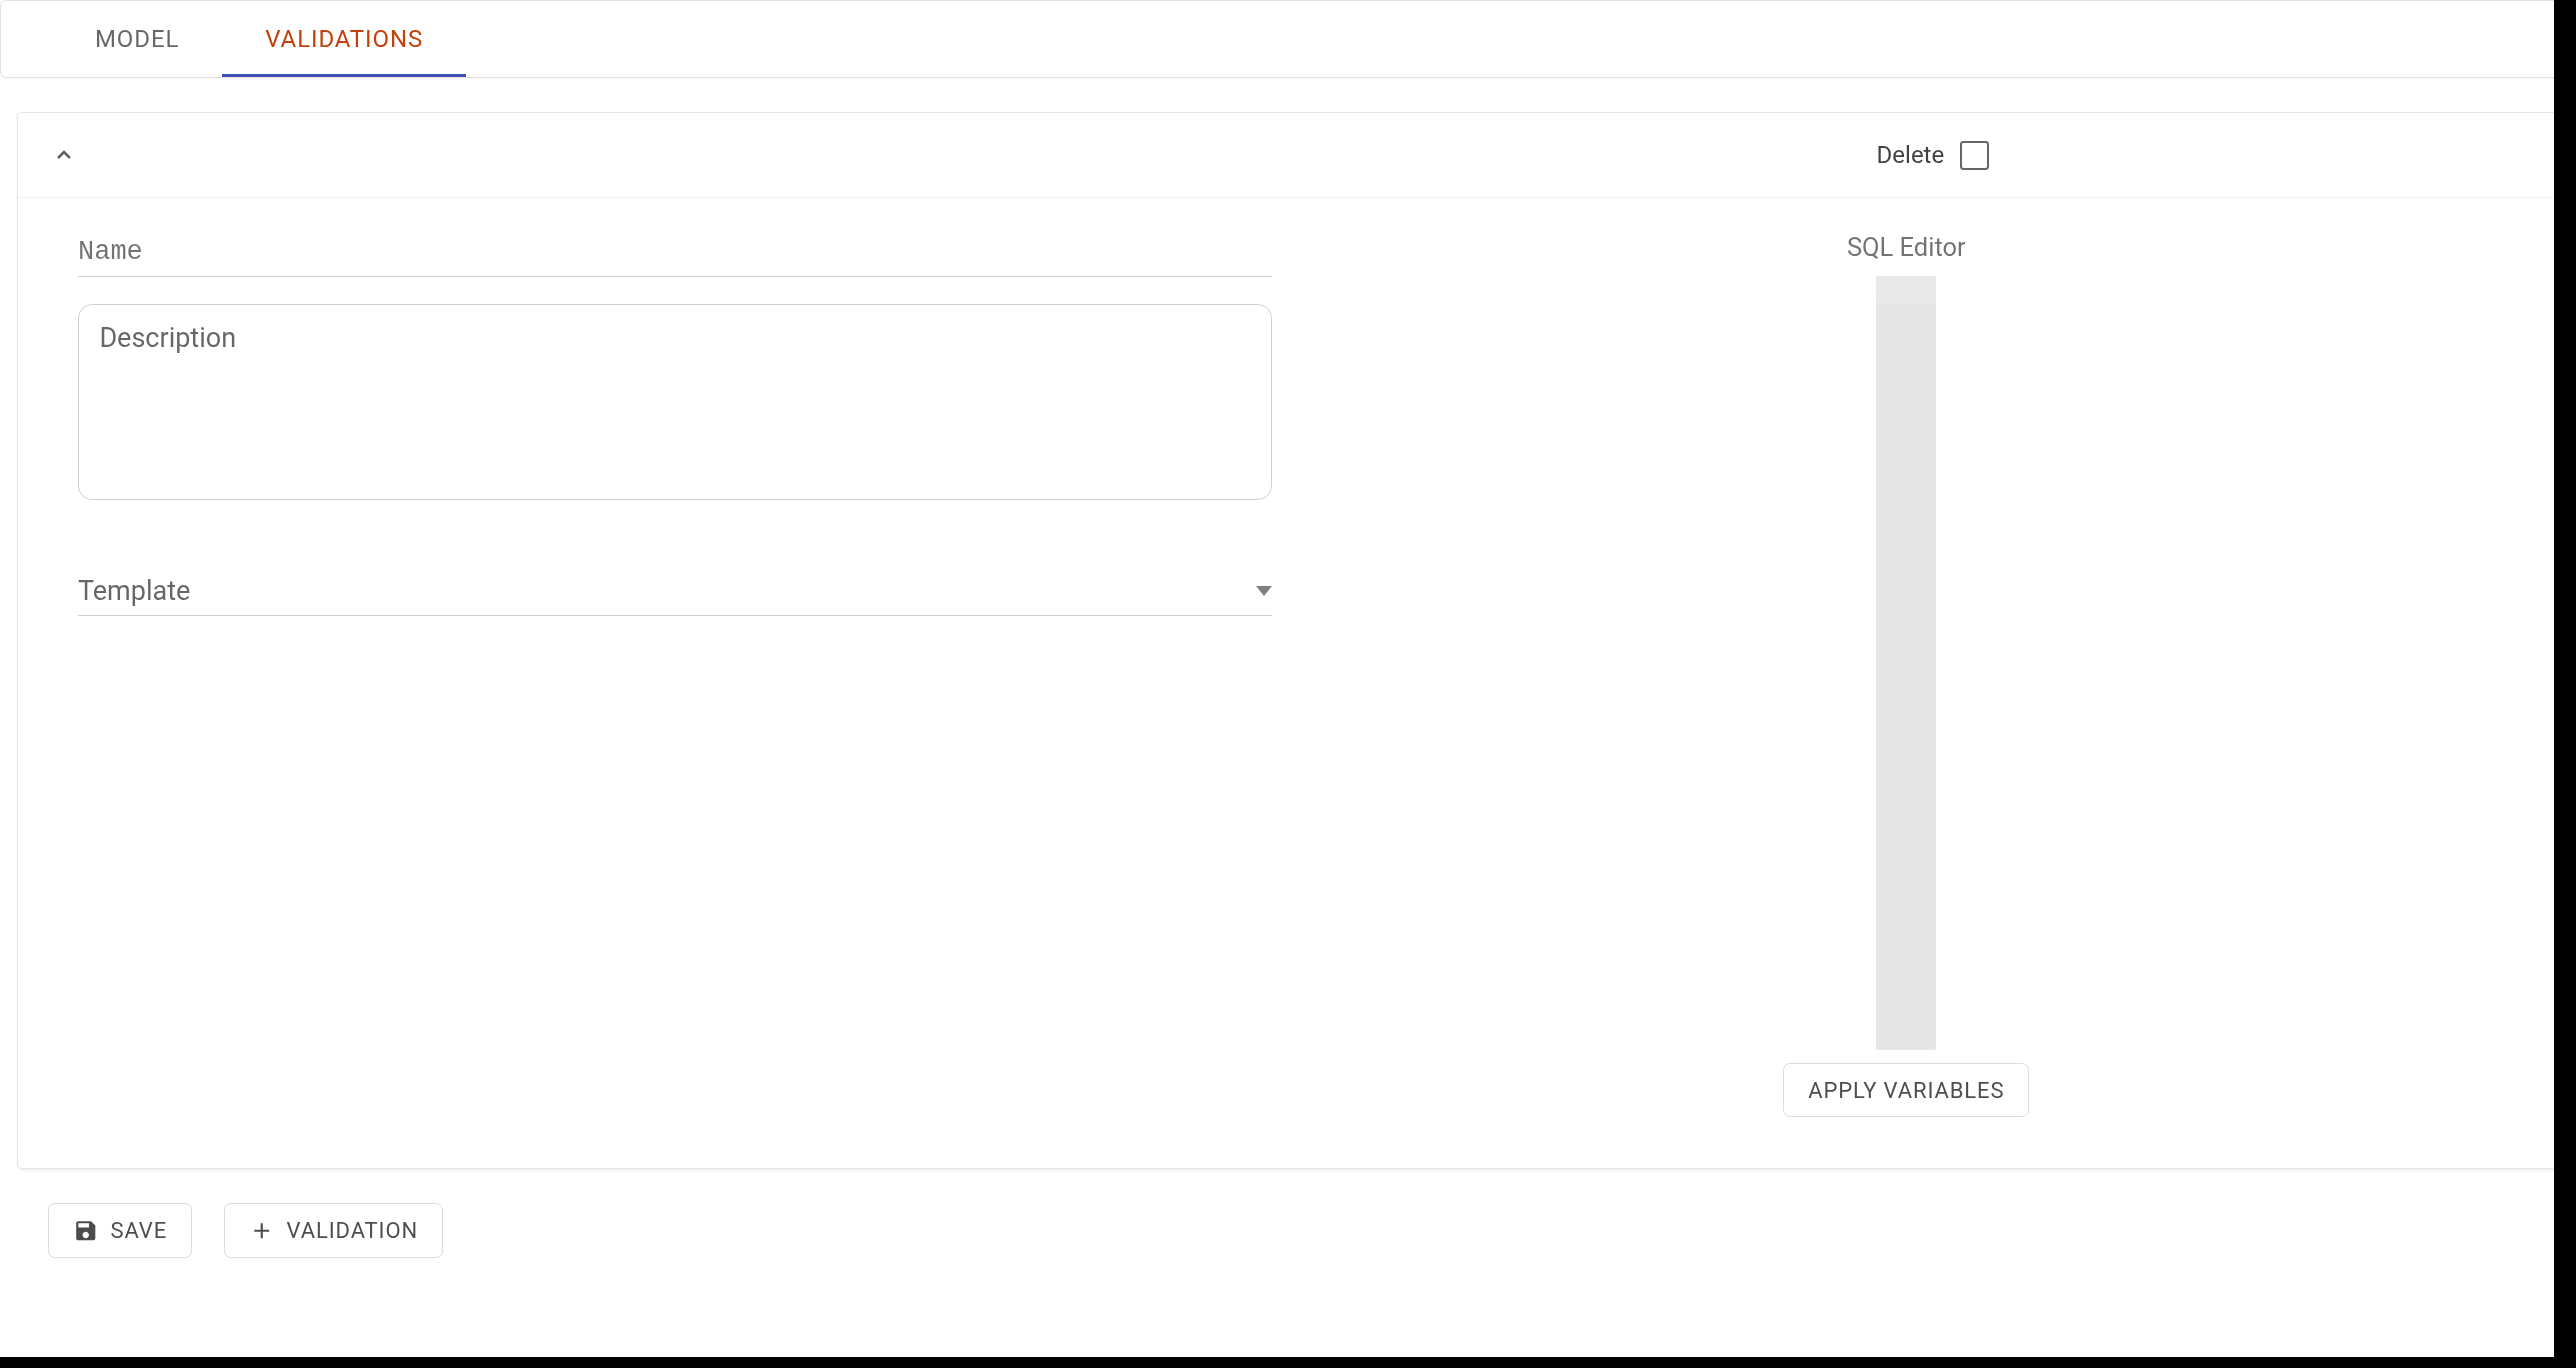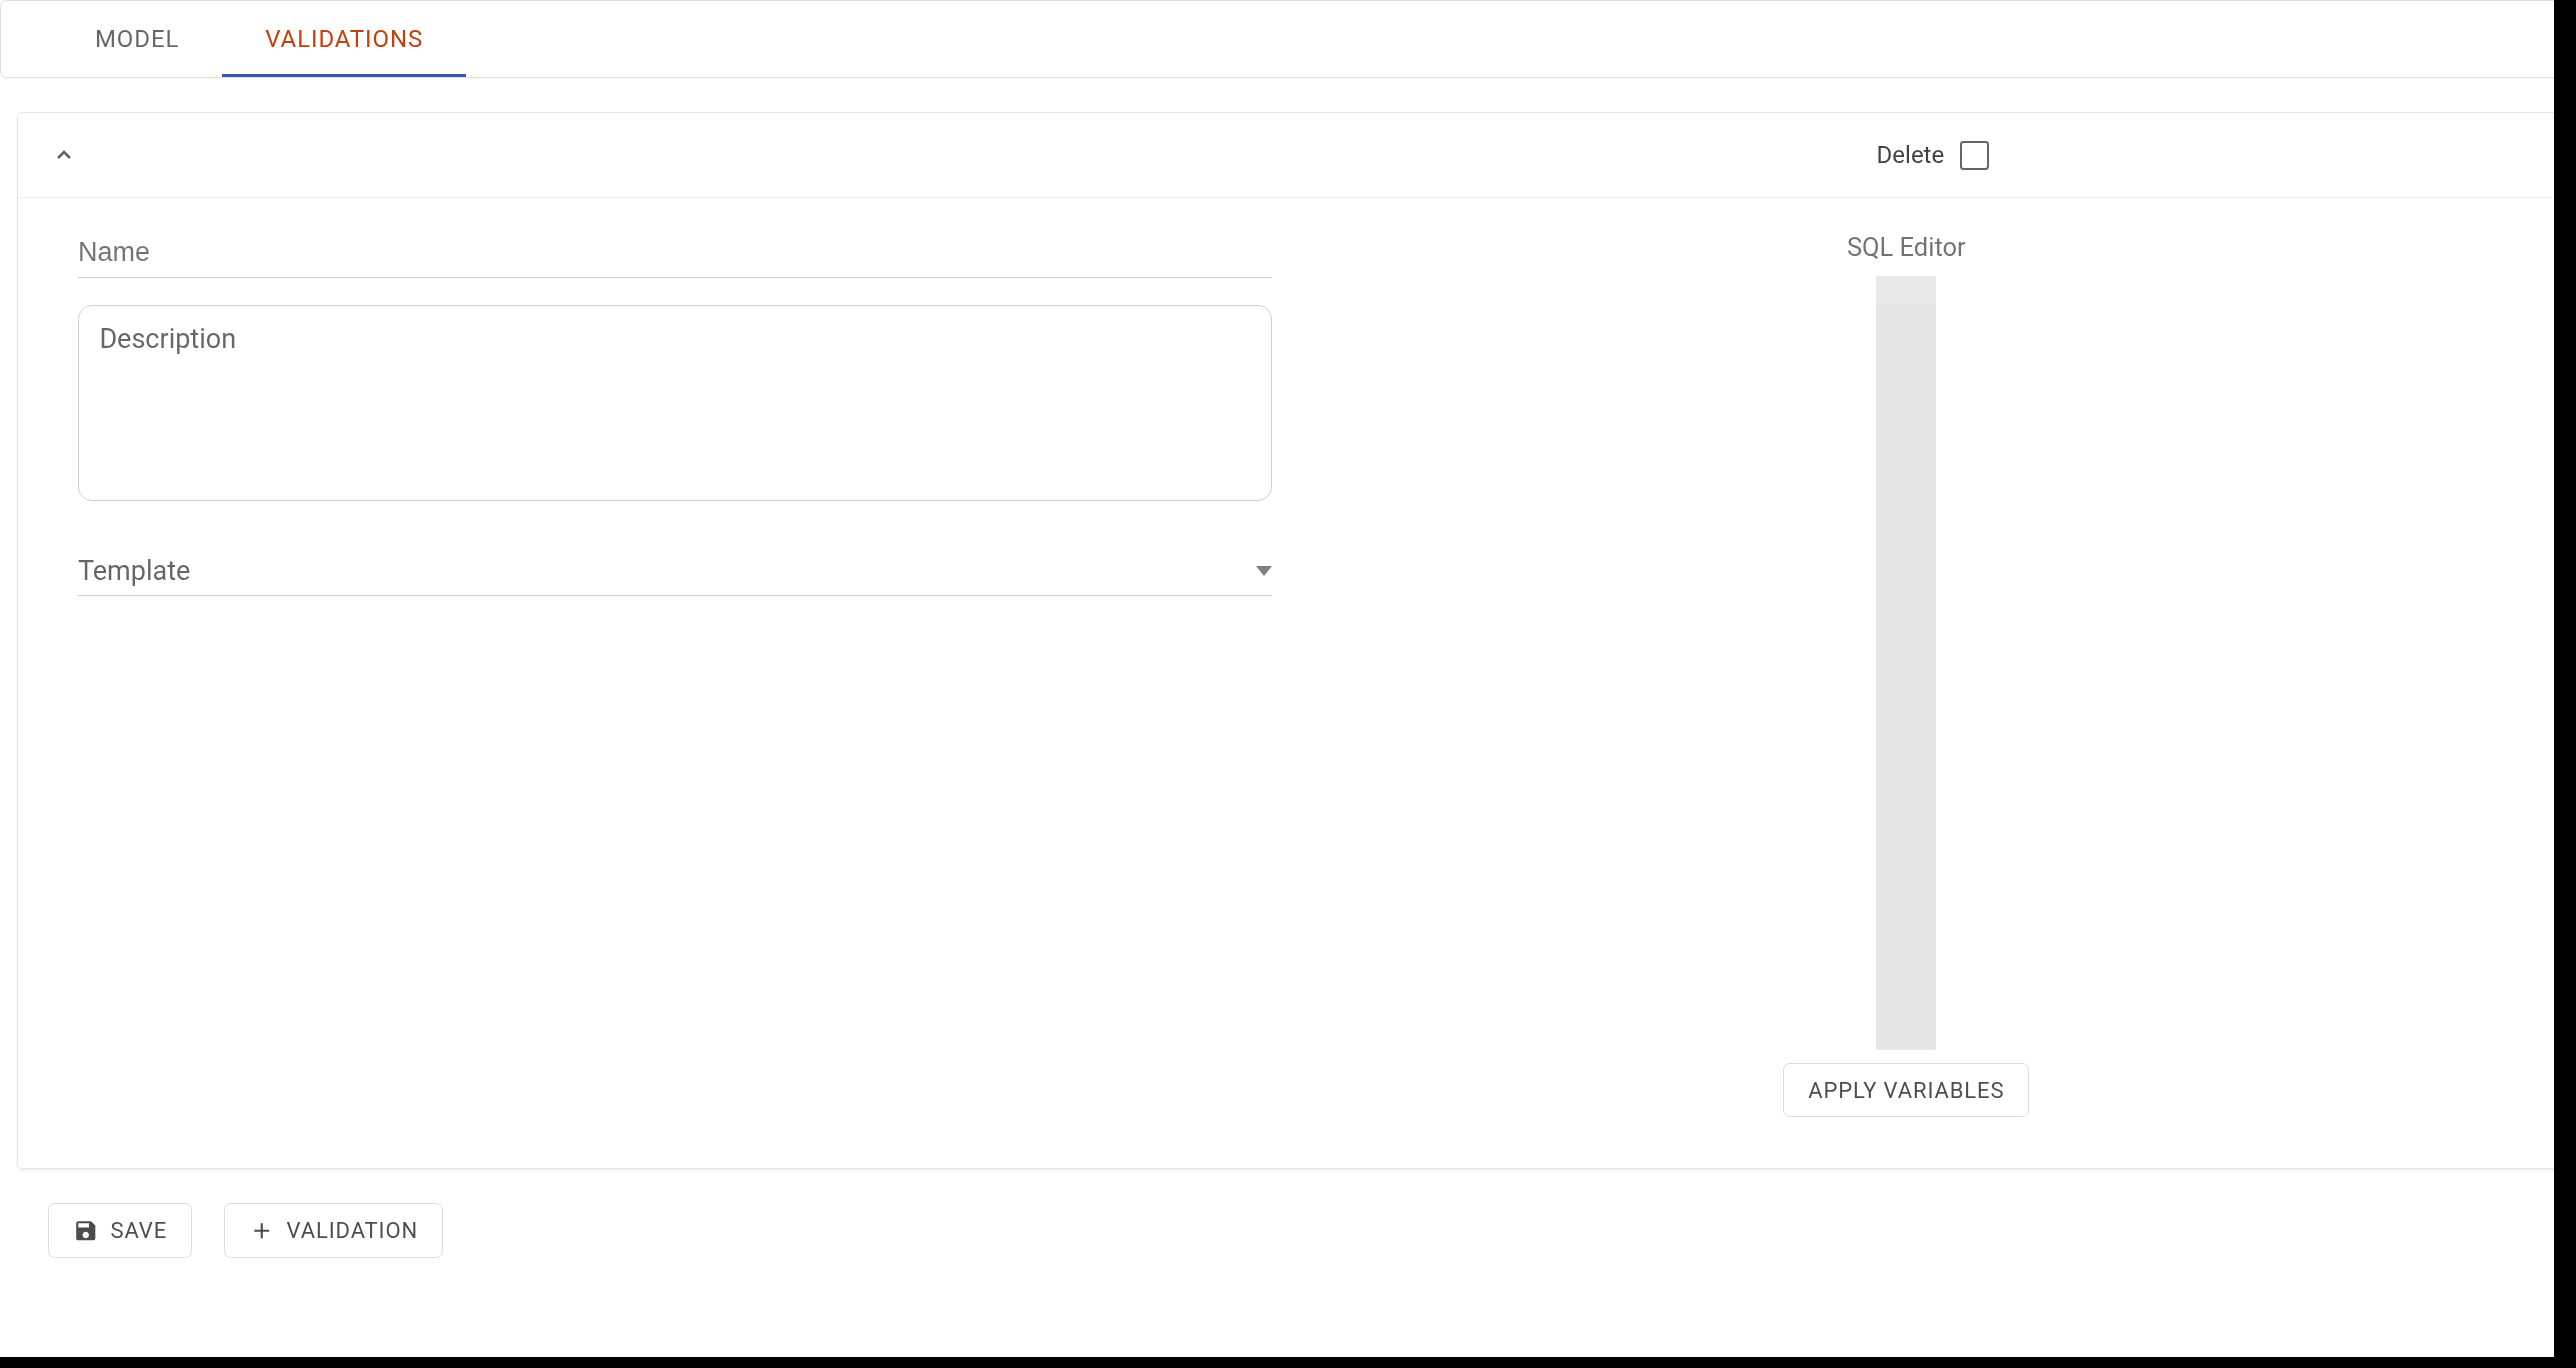--- a/index.html
+++ b/index.html
@@ -103,20 +103,21 @@
     
     .mat-input {
       width: 100%;
       border: none;
       border-bottom: 1.7px solid #d0d0d0;
       font-size: 27px;
       color: rgba(0,0,0,0.55);
       padding: 5.1px 0 8.5px 0;
       background: transparent;
       outline: none;
+      font-family: Liberation Mono, monospace;
     }
     .mat-input::placeholder { color: rgba(0,0,0,0.55); }
     .helper {
       font-size: 18.7px;
       color: rgba(0,0,0,0.55);
       margin-top: 6.8px;
     }
     .textarea-box {
       margin-top: 27px;
       border: 1.7px solid #d0d0d0;
@@ -126,21 +127,21 @@
       padding: 17px 20.4px;
       font-size: 27px;
       color: rgba(0,0,0,0.6);
       resize: none;
       outline: none;
       font-family: inherit;
     }
     .textarea-box::placeholder { color: rgba(0,0,0,0.6); }
     
     .mat-select {
-      margin-top: 49px;
+      margin-top: 70px;
       width: 100%;
       border-bottom: 1.7px solid #d0d0d0;
       padding: 5.1px 0 8.5px 0;
       display:flex;
       align-items:center;
       justify-content:space-between;
       font-size: 27px;
       color: rgba(0,0,0,0.6);
       cursor: pointer;
     }

